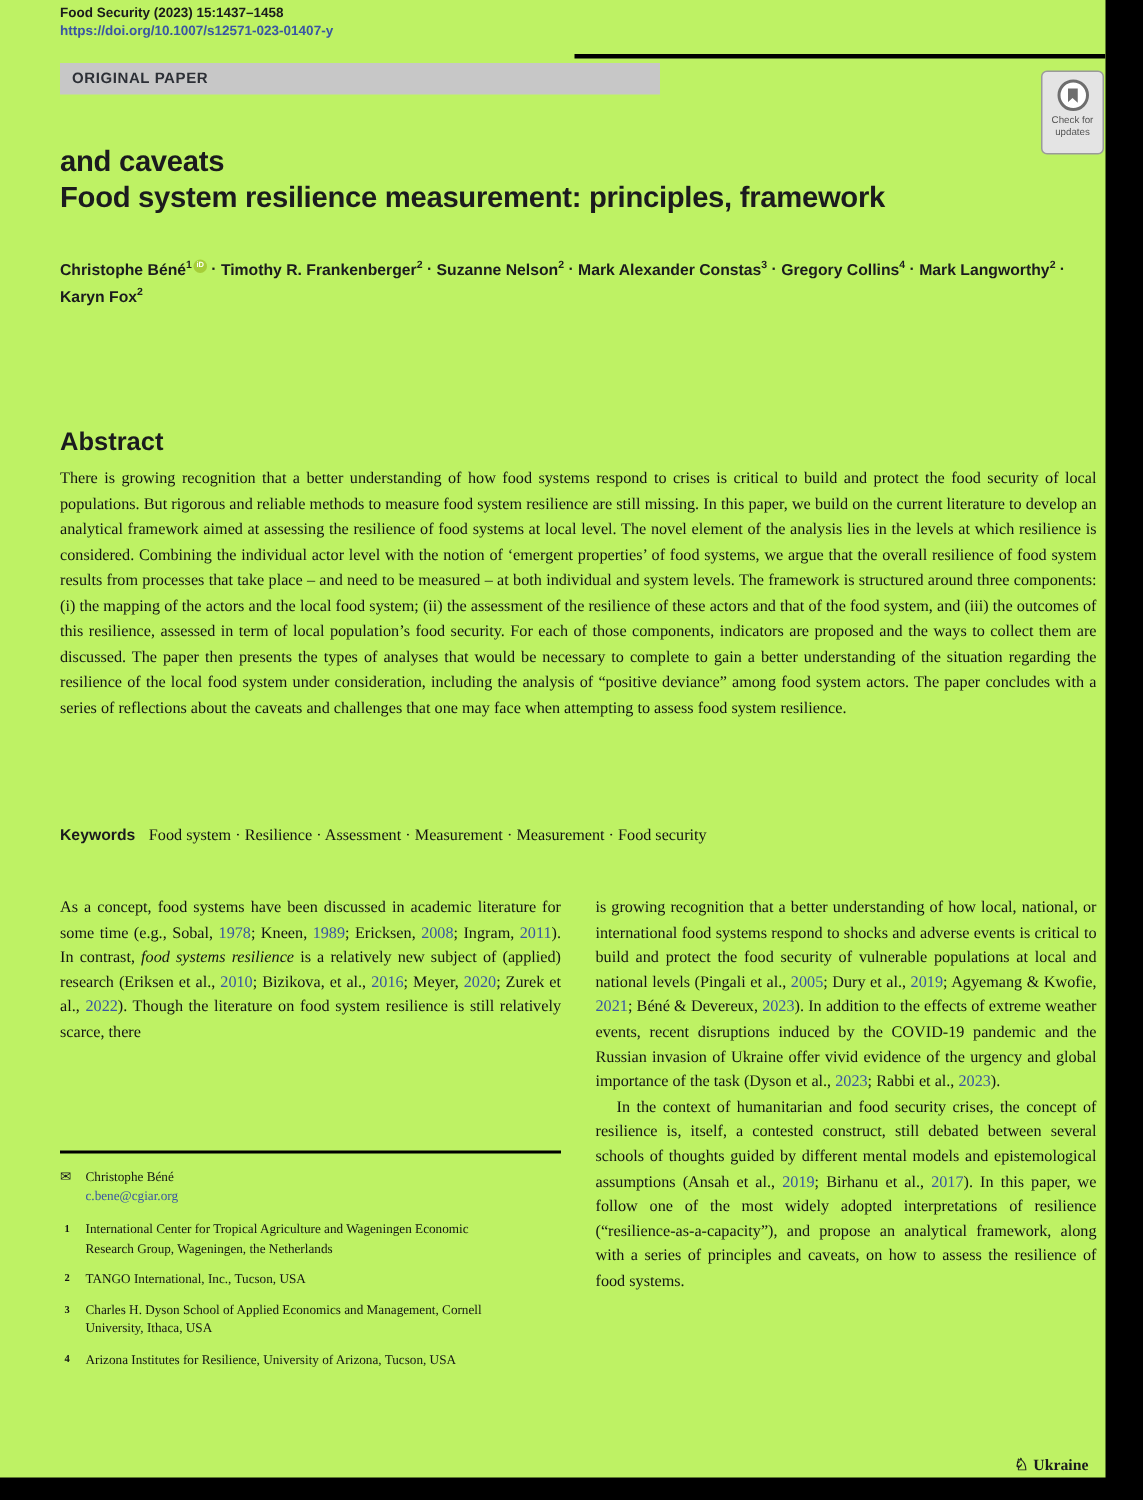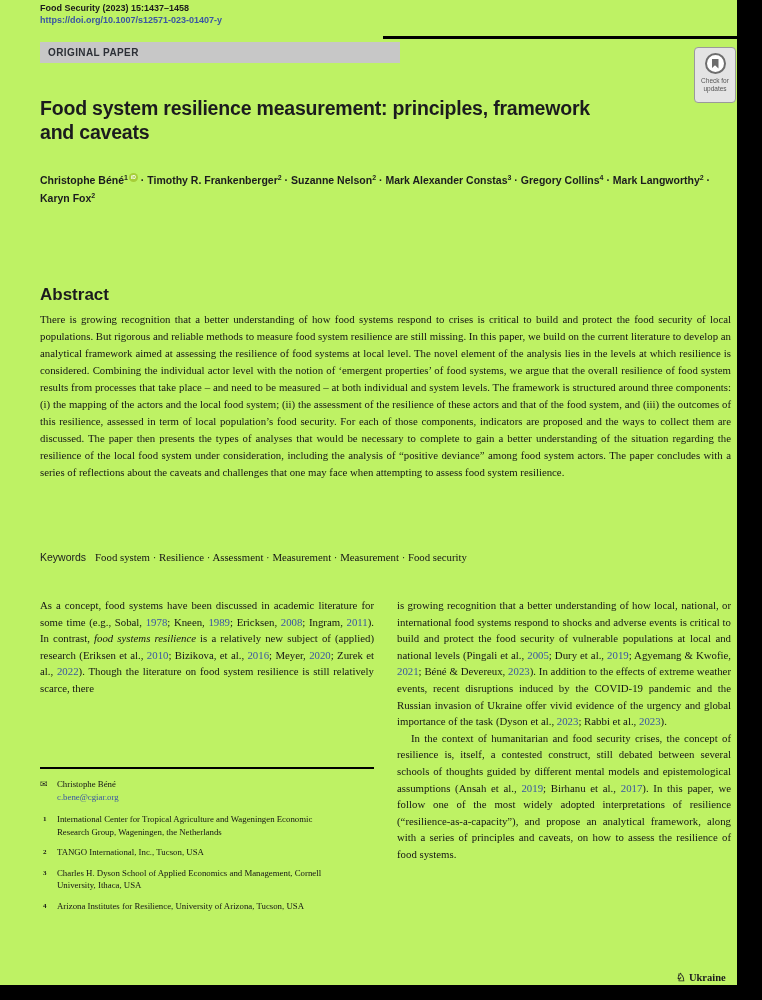--- a/index.html
+++ b/index.html
@@ -9,21 +9,21 @@
     -webkit-font-smoothing:antialiased;
   }
   .page { position:relative; width:737px; height:985px; background:#bef264; overflow:hidden; }
 
   
   .header-meta { position:absolute; left:40px; top:3px; font-size:9px; font-weight:bold; line-height:11.5px; color:#1a1a1c; }
   .header-meta .doi { color:#3a55a4; cursor:pointer; }
 
   
   .top-rule { position:absolute; left:383px; top:36px; width:354px; height:3px; background:#000; }
-  .type-bar { position:absolute; left:40px; top:42px; width:360px; height:21px; background:#c7c7c7;
+  .type-bar { position:absolute; left:40px; top:42px; width:400px; height:21px; background:#c7c7c7;
               display:flex; align-items:center; padding-left:8px; box-sizing:border-box; }
   .type-bar span { font-size:10px; font-weight:bold; color:#2c2f36; letter-spacing:0.4px; }
 
   
   .updates-badge { position:absolute; left:694px; top:47px; width:42px; height:56px; background:#e4e4e4;
                    border:1px solid #9a9a9a; border-radius:4px; display:flex; flex-direction:column;
                    align-items:center; padding-top:5px; box-sizing:border-box; cursor:pointer; }
   .updates-icon { width:21px; height:21px; border:2px solid #6e6e6e; border-radius:50%; background:#fff;
                   display:flex; align-items:center; justify-content:center; box-sizing:border-box; }
   .updates-flag { width:7px; height:10px; background:#6e6e6e; clip-path:polygon(0 0,100% 0,100% 100%,50% 68%,0 100%); }
@@ -43,21 +43,21 @@
 
   
   .abstract { position:absolute; left:40px; top:285px; width:691px; }
   .abstract h2 { font-size:17px; margin:0 0 6px 0; color:#1b1b1e; }
   .abstract p { font-family:"Liberation Serif", serif; font-size:10.8px; line-height:17px; text-align:justify;
                 margin:0; color:#141414; }
 
   
   .keywords { position:absolute; left:40px; top:551px; width:691px; font-family:"Liberation Serif", serif;
               font-size:10.8px; color:#141414; }
-  .kw-head { font-family:"Liberation Sans", sans-serif; font-weight:normal; font-size:10.5px; margin-right:9px; color:#1b1b1e; }
+  .kw-head { font-family:"Liberation Sans", sans-serif; font-weight:bold; font-size:10.5px; margin-right:9px; color:#1b1b1e; }
 
   
   .columns { position:absolute; left:40px; top:597px; width:691px; display:flex; gap:23px; }
   .col { width:334px; }
   h3.section { font-family:"Liberation Sans", sans-serif; font-size:12.5px; font-weight:bold; margin:0 0 16px 0; color:#1b1b1e; }
   .sec-num { margin-right:10px; }
   .body-par { font-family:"Liberation Serif", serif; font-size:10.8px; line-height:16.6px; text-align:justify;
               color:#141414; margin:0; }
   .indent { text-indent:14px; }
   .cite { color:#3a55a4; cursor:pointer; }
@@ -98,22 +98,22 @@
     <div class="updates-icon">
       <div class="updates-flag"></div>
     </div>
     <div class="updates-text">
       <div>Check for</div>
       <div>updates</div>
     </div>
   </div>
 
   <div class="title">
+    <div>and caveats</div>
     <div>Food system resilience measurement: principles, framework</div>
-    <div>and caveats</div>
   </div>
 
   <div class="authors"><span>Christophe Béné<sup>1</sup></span><span class="orcid">iD</span><span> · </span><span>Timothy R. Frankenberger<sup>2</sup></span><span> · </span><span>Suzanne Nelson<sup>2</sup></span><span> · </span><span>Mark Alexander Constas<sup>3</sup></span><span> · </span><span>Gregory Collins<sup>4</sup></span><span> · </span><span>Mark Langworthy<sup>2</sup></span><span> · </span><span>Karyn Fox<sup>2</sup></span></div>
 
 
   <div class="abstract">
     <h2>Abstract</h2>
     <p>There is growing recognition that a better understanding of how food systems respond to crises is critical to build and protect the food security of local populations. But rigorous and reliable methods to measure food system resilience are still missing. In this paper, we build on the current literature to develop an analytical framework aimed at assessing the resilience of food systems at local level. The novel element of the analysis lies in the levels at which resilience is considered. Combining the individual actor level with the notion of ‘emergent properties’ of food systems, we argue that the overall resilience of food system results from processes that take place – and need to be measured – at both individual and system levels. The framework is structured around three components: (i) the mapping of the actors and the local food system; (ii) the assessment of the resilience of these actors and that of the food system, and (iii) the outcomes of this resilience, assessed in term of local population’s food security. For each of those components, indicators are proposed and the ways to collect them are discussed. The paper then presents the types of analyses that would be necessary to complete to gain a better understanding of the situation regarding the resilience of the local food system under consideration, including the analysis of “positive deviance” among food system actors. The paper concludes with a series of reflections about the caveats and challenges that one may face when attempting to assess food system resilience.</p>
   </div>
 

